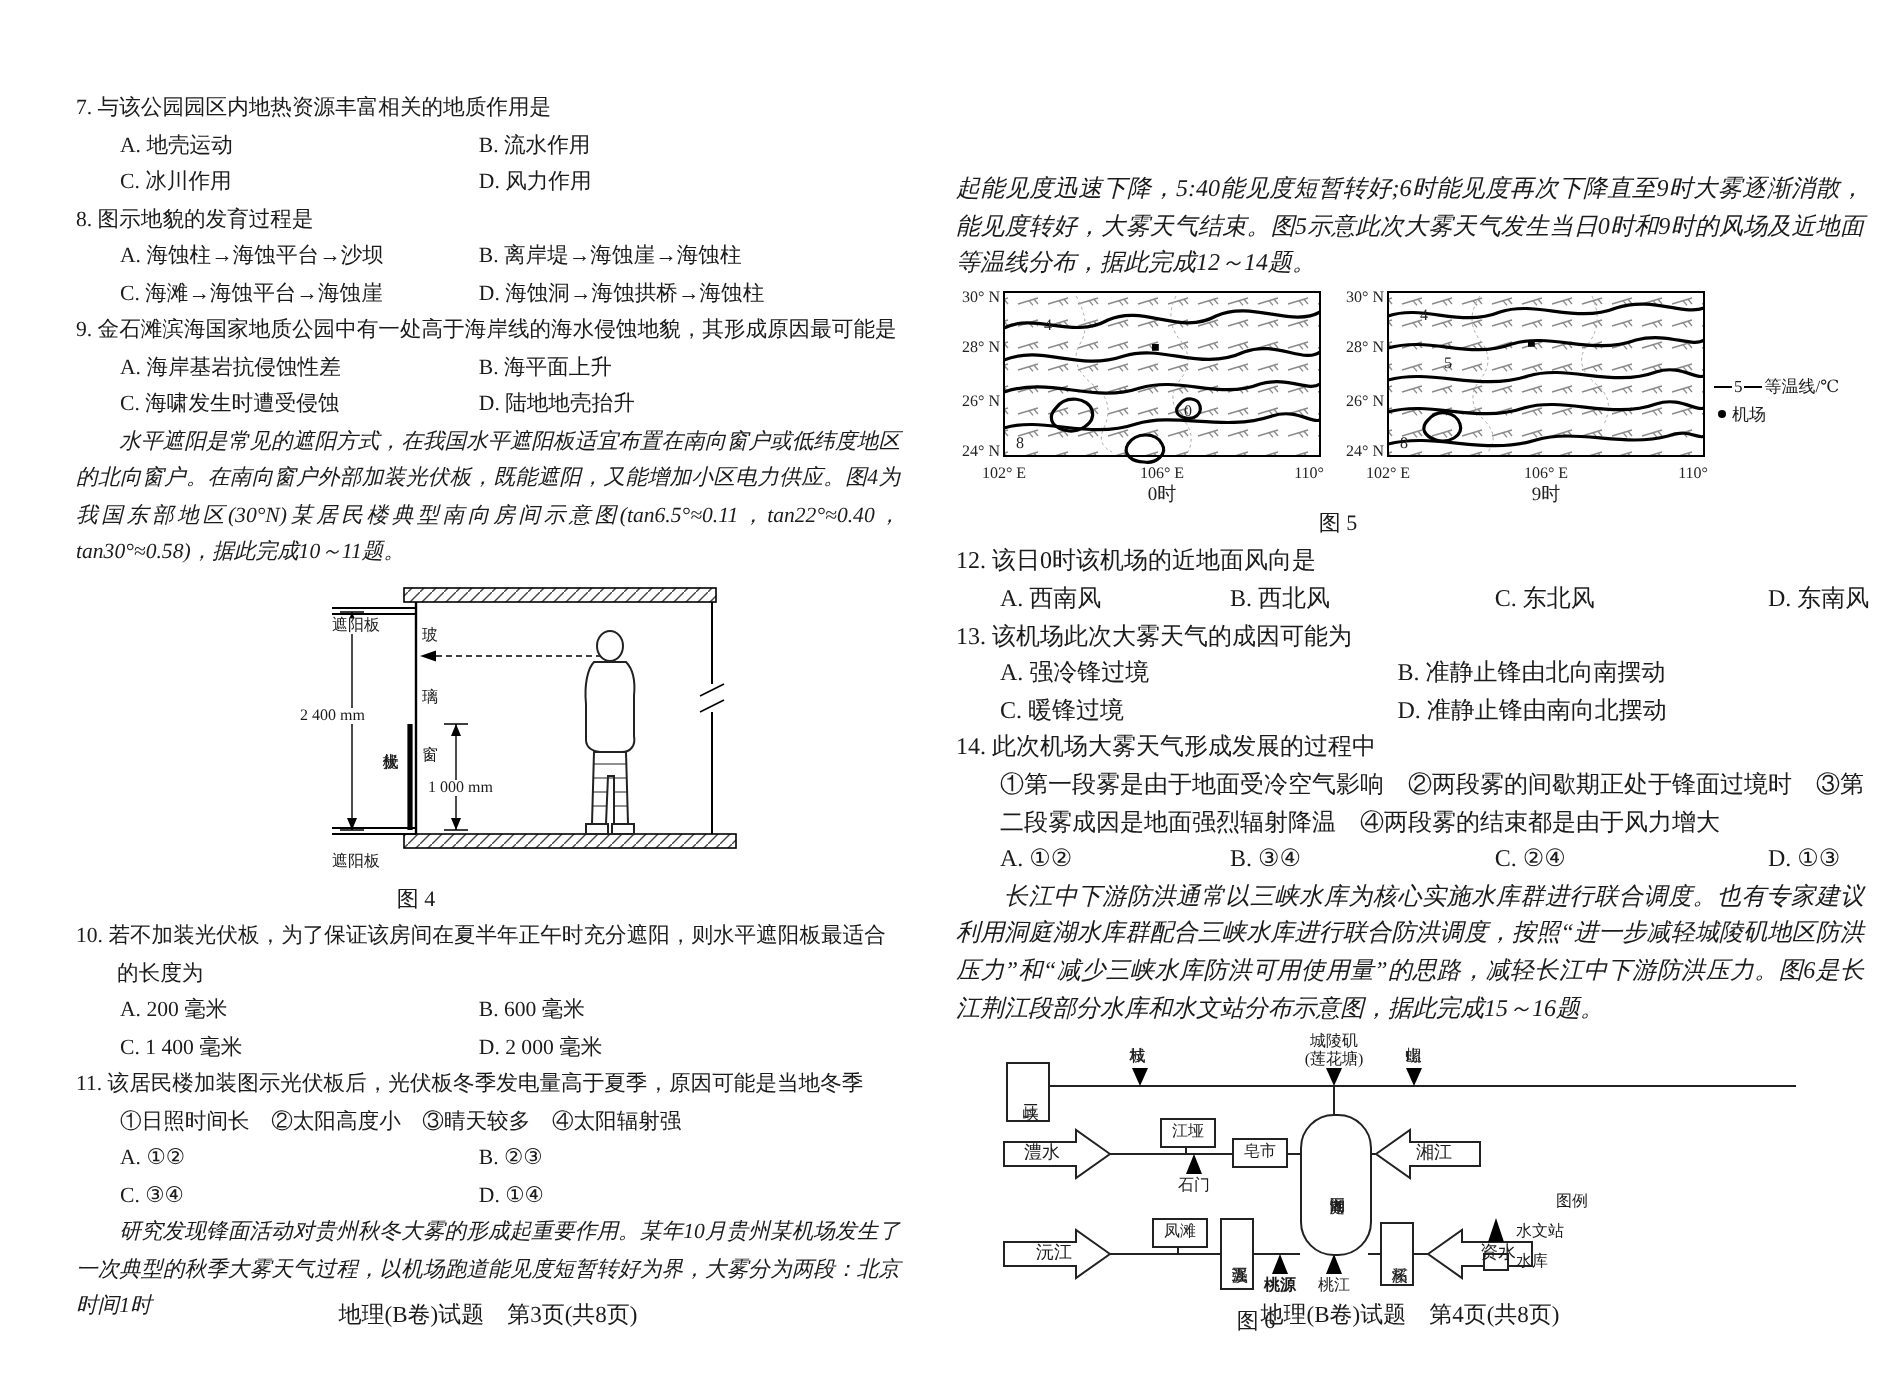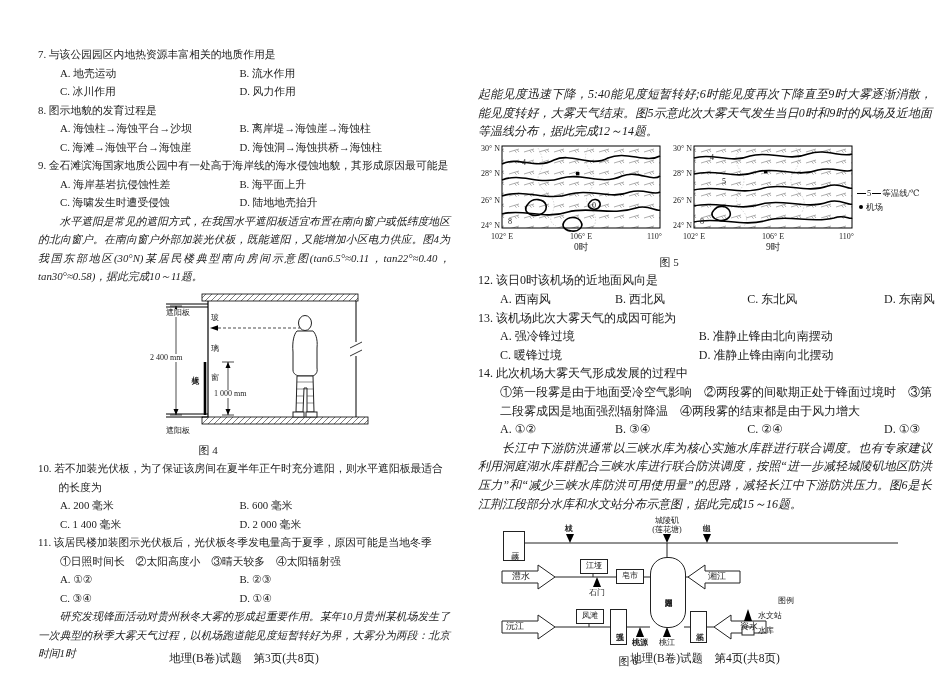--- a/index.html
+++ b/index.html
@@ -296,21 +296,21 @@
     <div class="f6 vert" style="left:201px;top:0;height:16px;">螺山</div>
 
     <div class="capsule vert">洞庭湖湖区</div>
 
     <div class="f6" style="left:6px;top:55px;width:30px;text-align:center;font-size:9px;">澧水</div>
     <div class="f6box" style="left:80px;top:42px;width:26px;height:13px;">江垭</div>
     <div class="f6box" style="left:116px;top:42px;width:26px;height:13px;margin-top:10px;">皂市</div>
     <div class="f6" style="left:88px;top:72px;width:18px;text-align:center;">石门</div>
     <div class="f6" style="left:208px;top:55px;width:30px;text-align:left;font-size:9px;">湘江</div>
 
-    <div class="f6" style="left:6px;top:105px;width:30px;text-align:left;font-size:9px;">沅江</div>
+    <div class="f6" style="left:6px;top:105px;width:30px;text-align:right;font-size:9px;">沅江</div>
     <div class="f6box" style="left:76px;top:92px;width:26px;height:13px;">凤滩</div>
     <div class="f6box vert" style="left:110px;top:92px;width:15px;height:34px;z-index:4;">五强溪</div>
     <div class="f6" style="left:130px;top:122px;width:20px;text-align:center;font-weight:bold;">桃源</div>
     <div class="f6" style="left:157px;top:122px;width:20px;text-align:center;">桃江</div>
     <div class="f6box vert" style="left:190px;top:94px;width:15px;height:30px;z-index:4;">柘溪</div>
     <div class="f6" style="left:234px;top:105px;width:30px;text-align:center;font-size:9px;">资水</div>
 
     <div class="f6" style="left:250px;top:80px;padding-left:28px;">图例</div>
     <div class="f6" style="left:258px;top:95px;">水文站</div>
     <div class="f6" style="left:258px;top:110px;">水库</div>

